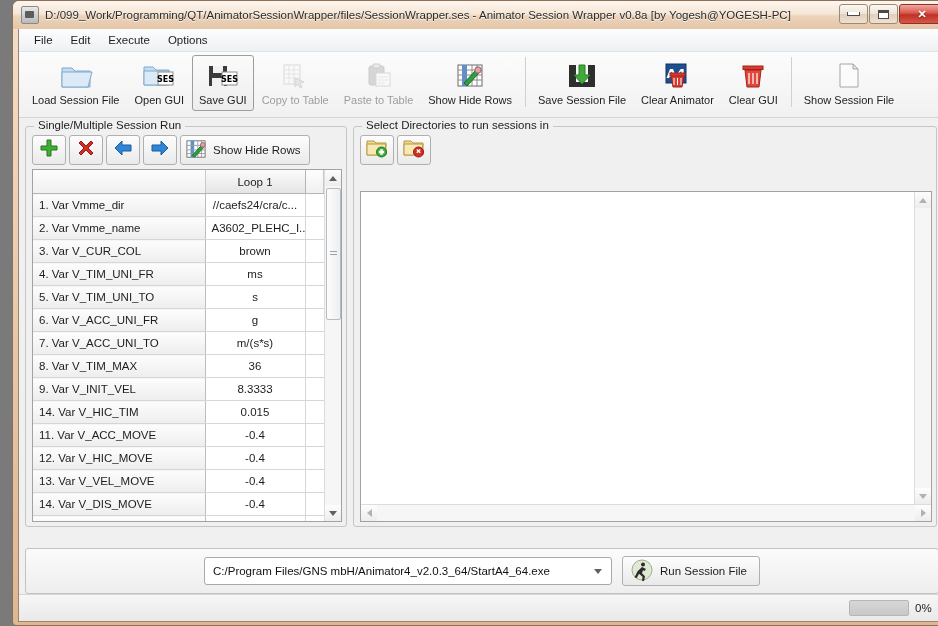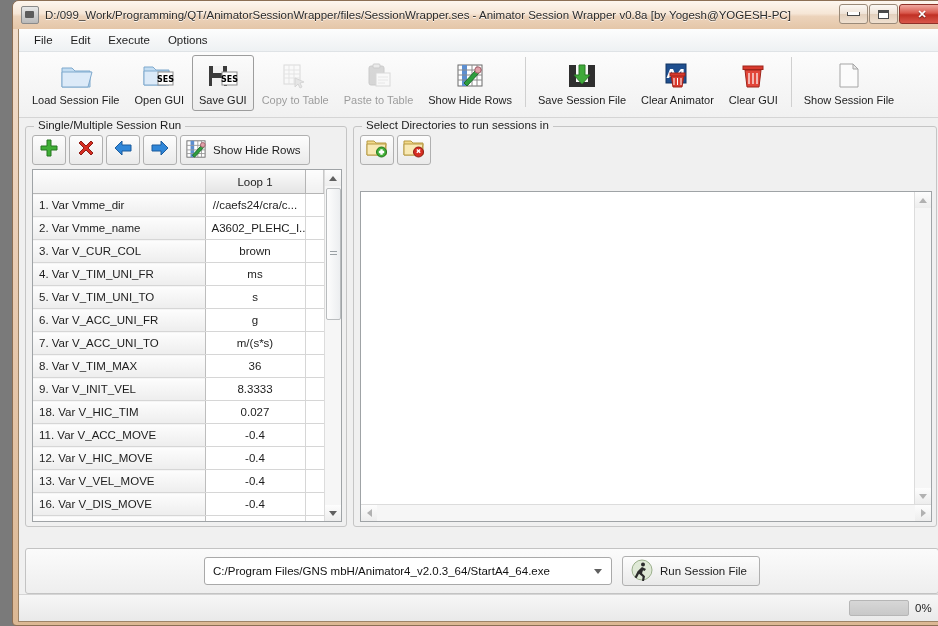--- a/index.html
+++ b/index.html
@@ -484,41 +484,41 @@
                     <td class="name-cell">8. Var V_TIM_MAX</td>
                     <td class="val-cell">36</td>
                     <td class="pad-cell"></td>
                   </tr>
                   <tr>
                     <td class="name-cell">9. Var V_INIT_VEL</td>
                     <td class="val-cell">8.3333</td>
                     <td class="pad-cell"></td>
                   </tr>
                   <tr>
-                    <td class="name-cell">18. Var V_HIC_TIM</td>
-                    <td class="val-cell">0.027</td>
+                    <td class="name-cell">14. Var V_HIC_TIM</td>
+                    <td class="val-cell">0.015</td>
                     <td class="pad-cell"></td>
                   </tr>
                   <tr>
                     <td class="name-cell">11. Var V_ACC_MOVE</td>
                     <td class="val-cell">-0.4</td>
                     <td class="pad-cell"></td>
                   </tr>
                   <tr>
                     <td class="name-cell">12. Var V_HIC_MOVE</td>
                     <td class="val-cell">-0.4</td>
                     <td class="pad-cell"></td>
                   </tr>
                   <tr>
                     <td class="name-cell">13. Var V_VEL_MOVE</td>
                     <td class="val-cell">-0.4</td>
                     <td class="pad-cell"></td>
                   </tr>
                   <tr>
-                    <td class="name-cell">16. Var V_DIS_MOVE</td>
+                    <td class="name-cell">14. Var V_DIS_MOVE</td>
                     <td class="val-cell">-0.4</td>
                     <td class="pad-cell"></td>
                   </tr>
                   <tr>
                     <td class="name-cell">15. Var V_ACC_SCA</td>
                     <td class="val-cell">0.1019268</td>
                     <td class="pad-cell"></td>
                   </tr>
                 </tbody>
             </table>

